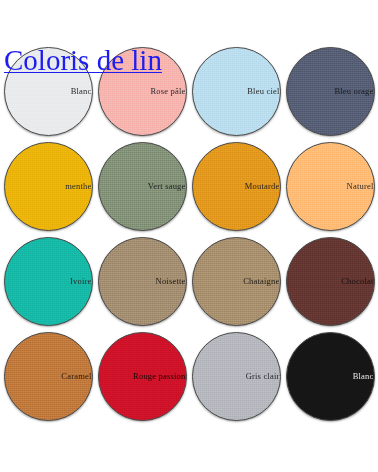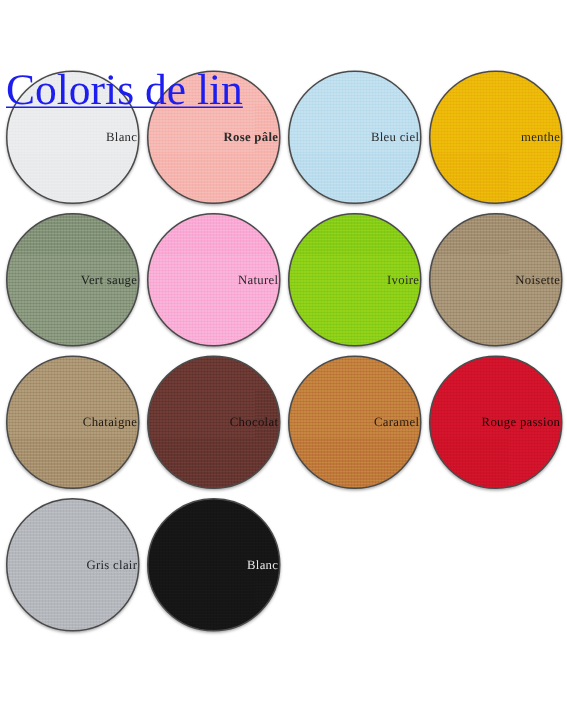--- a/index.html
+++ b/index.html
@@ -98,45 +98,55 @@
 <a id="page-title" href="#">Coloris de lin</a>
 
 <div id="swatch-grid">
     <div class="swatch-cell">
       <div class="swatch-disc" style="background: rgb(233, 234, 236);">
         <span class="swatch-label" style="color: rgb(42, 42, 42);">Blanc</span>
       </div>
     </div>
     <div class="swatch-cell">
       <div class="swatch-disc" style="background: rgb(245, 179, 173);">
-        <span class="swatch-label" style="color: rgb(42, 42, 42); font-weight: bold;">Rose pâle</span>
+        <span class="swatch-label" style="color: rgb(42, 42, 42);">Rose pâle</span>
       </div>
     </div>
     <div class="swatch-cell">
       <div class="swatch-disc" style="background: rgb(185, 220, 237);">
         <span class="swatch-label" style="color: rgb(42, 42, 42);">Bleu ciel</span>
+      </div>
+    </div>
+    <div class="swatch-cell">
+      <div class="swatch-disc" style="background: rgb(84, 92, 116);">
+        <span class="swatch-label" style="color: rgb(26, 26, 26);">Bleu orage</span>
       </div>
     </div>
     <div class="swatch-cell">
       <div class="swatch-disc" style="background: #eab308;">
         <span class="swatch-label" style="color: rgb(42, 42, 42);">menthe</span>
       </div>
     </div>
     <div class="swatch-cell">
       <div class="swatch-disc" style="background: rgb(127, 143, 117);">
         <span class="swatch-label" style="color: rgb(31, 31, 31);">Vert sauge</span>
       </div>
     </div>
     <div class="swatch-cell">
-      <div class="swatch-disc" style="background: #f9a8d4;">
+      <div class="swatch-disc" style="background: rgb(224, 151, 27);">
+        <span class="swatch-label" style="color: rgb(42, 32, 24);">Moutarde</span>
+      </div>
+    </div>
+    <div class="swatch-cell">
+      <div class="swatch-disc" style="background: #fdba74;">
         <span class="swatch-label" style="color: rgb(42, 42, 42);">Naturel</span>
       </div>
     </div>
     <div class="swatch-cell">
-      <div class="swatch-disc" style="background: #84cc16;">
+      <div class="swatch-disc" style="background: #14b8a6;">
         <span class="swatch-label" style="color: rgb(42, 42, 42);">Ivoire</span>
       </div>
     </div>
     <div class="swatch-cell">
       <div class="swatch-disc" style="background: rgb(160, 139, 110);">
         <span class="swatch-label" style="color: rgb(31, 26, 20);">Noisette</span>
       </div>
     </div>
     <div class="swatch-cell">
       <div class="swatch-disc" style="background: rgb(165, 141, 107);">

